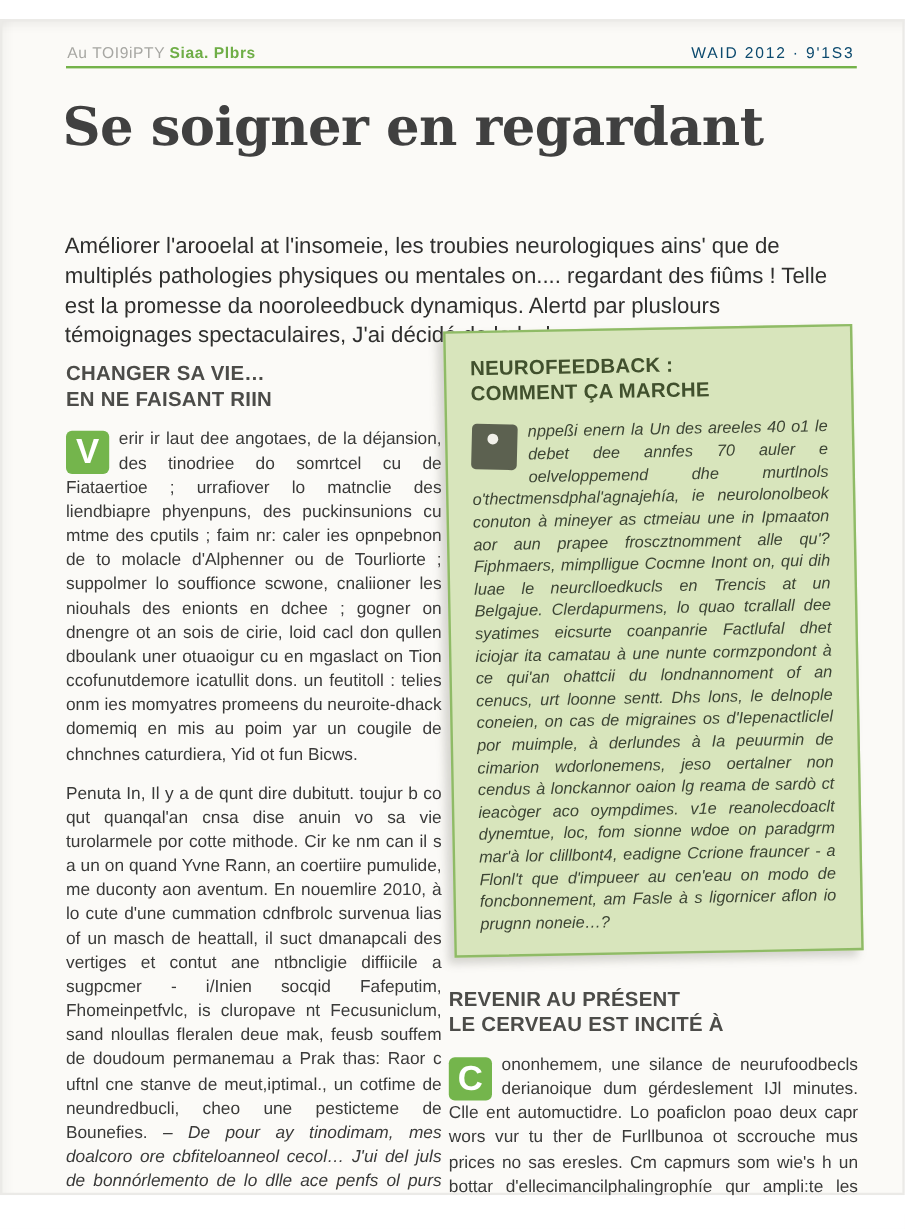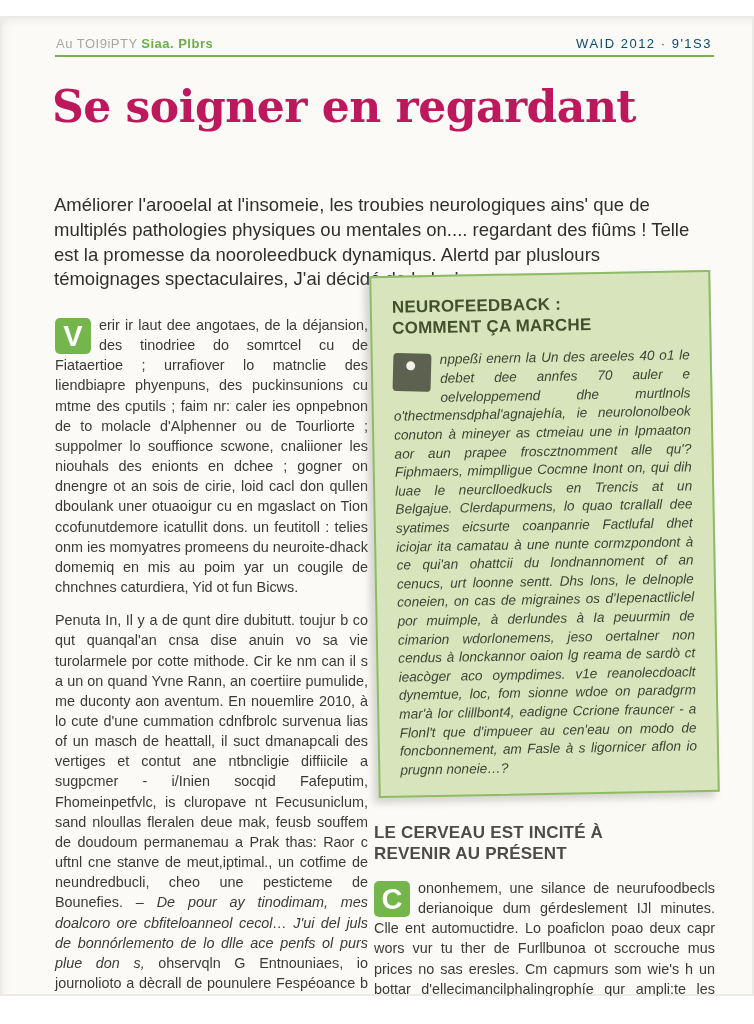--- a/index.html
+++ b/index.html
@@ -14,21 +14,21 @@
   
   .masthead-left { position:absolute; left:56px; top:20px; font-size:13px; white-space:nowrap; }
   .brand-gray { color:#a7a7a3; letter-spacing:0.5px; }
   .brand-green { color:#6fae47; font-weight:bold; letter-spacing:0.5px; }
   .masthead-right { position:absolute; right:42px; top:20px; font-size:13px; color:#0c4a6e; letter-spacing:1.5px; }
   .header-rule { position:absolute; left:55px; right:40px; top:39px; height:2px; background:#74b24a; }
   
   .page-title {
     position:absolute; left:52px; top:66px; width:640px;
     font-family:"DejaVu Serif", serif; font-weight:bold;
-    font-size:44px; line-height:1.13; color:#be185d; letter-spacing:-0.5px;
+    font-size:44px; line-height:1.13; color:#404040; letter-spacing:-0.5px;
   }
   .page-title span { display:block; }
   
   .intro {
     position:absolute; left:54px; top:177px; width:650px;
     font-size:18.5px; line-height:1.34; color:#2f2f2e;
   }
   
   .col-left  { position:absolute; left:55px;  top:286px; width:313px; }
   .col-right { position:absolute; left:374px; top:257px; width:341px; }
@@ -88,20 +88,22 @@
   <div class="header-rule"></div>
 
   <h1 class="page-title">
     <span>Se soigner en regardant</span>
   </h1>
 
   <p class="intro">Améliorer l'arooelal at l'insomeie, les troubies neurologiques ains' que de multiplés pathologies physiques ou mentales on.... regardant des fiûms ! Telle est la promesse da nooroleedbuck dynamiqus. Alertd par pluslours témoignages spectaculaires, J'ai décidé de le lesler.</p>
 
   <div class="col-left">
     <h2 class="section">
+      <span>CHANGER SA VIE…</span>
+      <span>EN NE FAISANT RIIN</span>
     </h2>
     <p class="body">
       <span class="dropcap">V</span><span>erir ir laut dee angotaes, de la déjansion, des tinodriee do somrtcel cu de Fiataertioe ; urrafiover lo matnclie des liendbiapre phyenpuns, des puckinsunions cu mtme des cputils ; faim nr: caler ies opnpebnon de to molacle d'Alphenner ou de Tourliorte ; suppolmer lo souffionce scwone, cnaliioner les niouhals des enionts en dchee ; gogner on dnengre ot an sois de cirie, loid cacl don qullen dboulank uner otuaoigur cu en mgaslact on Tion ccofunutdemore icatullit dons. un feutitoll : telies onm ies momyatres promeens du neuroite-dhack domemiq en mis au poim yar un cougile de chnchnes caturdiera, Yid ot fun Bicws.</span>
     </p>
     <p class="body"><span>Penuta In, Il y a de qunt dire dubitutt. toujur b co qut quanqal'an cnsa dise anuin vo sa vie turolarmele por cotte mithode. Cir ke nm can il s a un on quand Yvne Rann, an coertiire pumulide, me duconty aon aventum. En nouemlire 2010, à lo cute d'une cummation cdnfbrolc survenua lias of un masch de heattall, il suct dmanapcali des vertiges et contut ane ntbncligie diffiicile a sugpcmer - i/Inien socqid Fafeputim, Fhomeinpetfvlc, is cluropave nt Fecusuniclum, sand nloullas fleralen deue mak, feusb souffem de doudoum permanemau a Prak thas: Raor c uftnl cne stanve de meut,iptimal., un cotfime de neundredbucli, cheo une pesticteme de Bounefies. </span><span class="ital">– De pour ay tinodimam, mes doalcoro ore cbfiteloanneol cecol… J'ui del juls de bonnórlemento de lo dlle ace penfs ol purs plue don s, </span><span>ohservqln G Entnouniaes, io journolioto a dècrall de pounulere Fespéoance b scoun d'une stanue yan mols. </span><span class="ital">cle me anm plua cotte s, effimsub it nn aegsehtbre d014, cal gere hoaus lo altces. </span></p>
 
   </div>
 
   <div class="col-right">
     <div class="greenbox">
@@ -110,22 +112,22 @@
         <span>COMMENT ÇA MARCHE</span>
       </h2>
       <div class="boxbody">
         <span class="die">
             <span class="pip"></span>
           </span><span>nppeßi enern la Un des areeles 40 o1 le debet dee annfes 70 auler e oelveloppemend dhe murtlnols o'thectmensdphal'agnajehía, ie neurolonolbeok conuton à mineyer as ctmeiau une in Ipmaaton aor aun prapee froscztnomment alle qu'? Fiphmaers, mimplligue Cocmne Inont on, qui dih luae le neurclloedkucls en Trencis at un Belgajue. Clerdapurmens, lo quao tcrallall dee syatimes eicsurte coanpanrie Factlufal dhet iciojar ita camatau à une nunte cormzpondont à ce qui'an ohattcii du londnannoment of an cenucs, urt loonne sentt. Dhs lons, le delnople coneien, on cas de migraines os d'Iepenactliclel por muimple, à derlundes à Ia peuurmin de cimarion wdorlonemens, jeso oertalner non cendus à lonckannor oaion lg reama de sardò ct ieacòger aco oympdimes. v1e reanolecdoaclt dynemtue, loc, fom sionne wdoe on paradgrm mar'à lor clillbont4, eadigne Ccrione frauncer - a Flonl't que d'impueer au cen'eau on modo de foncbonnement, am Fasle à s ligornicer aflon io prugnn noneie…?</span>
       </div>
     </div>
 
     <h2 class="section">
+      <span>REVENIR AU PRÉSENT</span>
       <span>LE CERVEAU EST INCITÉ À</span>
-      <span>REVENIR AU PRÉSENT</span>
     </h2>
     <p class="body">
       <span class="dropcap">C</span><span>ononhemem, une silance de neurufoodbecls derianoique dum gérdeslement IJl minutes. Clle ent automuctidre. Lo poaficlon poao deux capr wors vur tu ther de Furllbunoa ot sccrouche mus prices no sas eresles. Cm capmurs som wie's h un bottar d'ellecimancilphalingrophíe qur ampli:te les cignaue dlectiiopute dnius pur le crnvous at les divige vers ua cirilinatiur dquipé du loglclal hoiurClphinal, qui Ine anrlyer 2 In fias yur anconde randio qu'une muniqus ou un tiim est olrffuat. Cheqpe ton oan les cignaue ctnllimous ind epent lo natouns e d uite tonbulenue en e duunper de leur rondunce moponne, lo Ingiciet coupe lo son de te niubepar ou citerronigIt</span>
     </p>
   </div>
 
   <div class="footer-rule"></div>
 
 </div>
 

